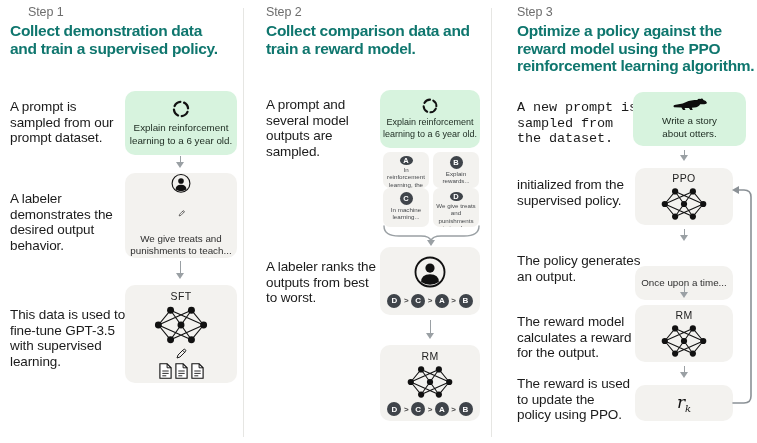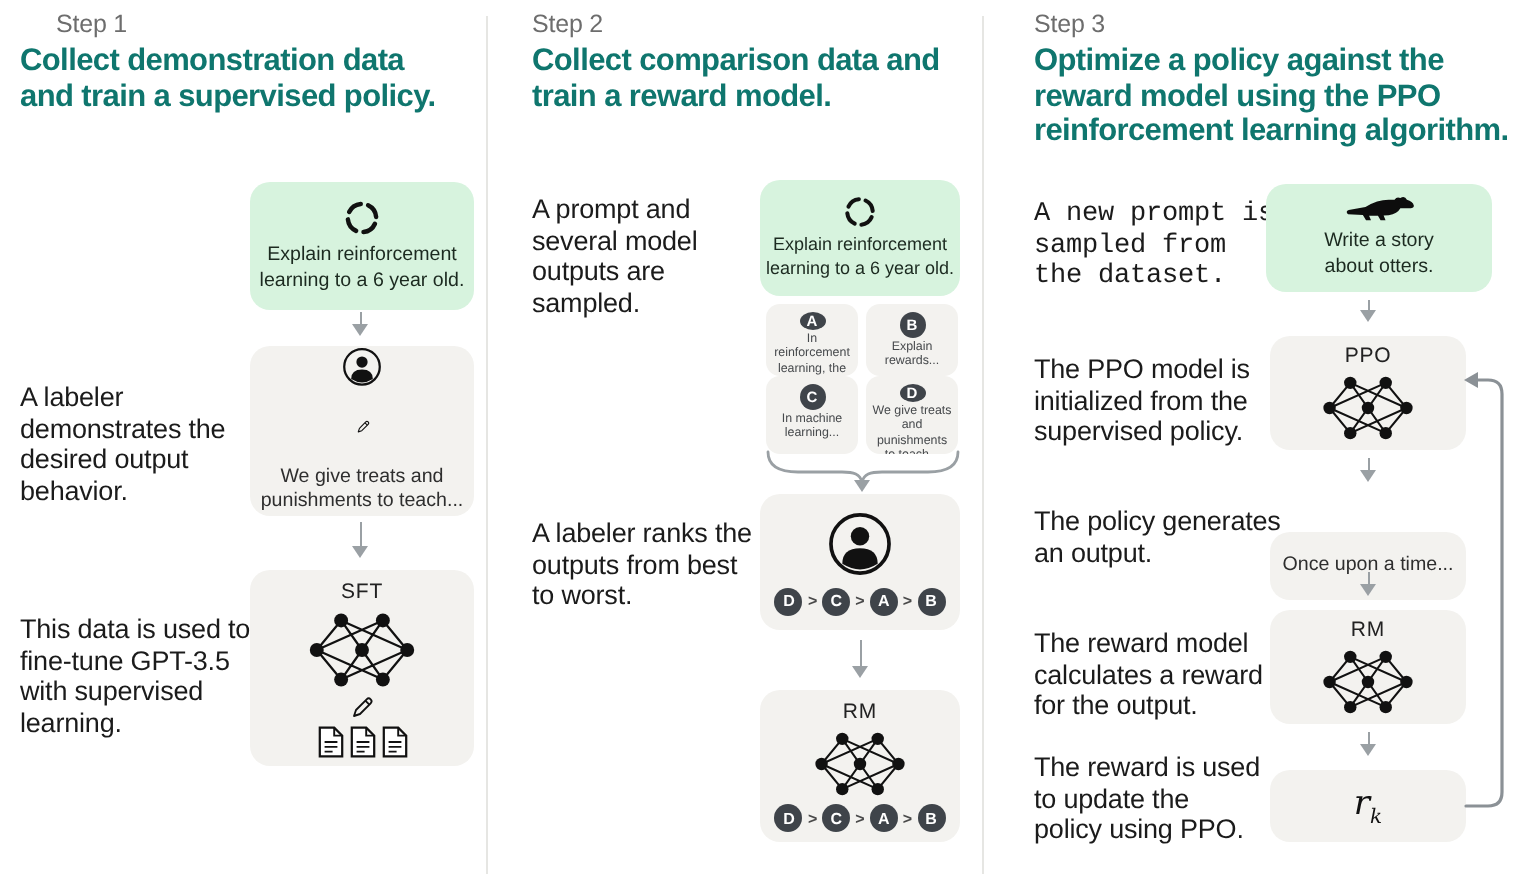--- a/index.html
+++ b/index.html
@@ -37,20 +37,25 @@
 
   <div class="divider" style="left:243px;"></div>
   <div class="divider" style="left:491px;"></div>
 
   <div class="step" style="left:28px;top:5px;">Step 1</div>
   <div class="heading" style="left:10px;top:22px;width:232px;">
     <span class="ln">Collect demonstration data</span>
     <span class="ln">and train a supervised policy.</span>
   </div>
 
+  <div class="caption" style="left:10px;top:99px;width:112px;">
+    <span class="ln">A prompt is</span>
+    <span class="ln">sampled from our</span>
+    <span class="ln">prompt dataset.</span>
+  </div>
 
   <div class="box green" style="left:125px;top:91px;width:112px;height:64px;gap:3px;">
     <svg width="20" height="20" viewBox="0 0 24 24">
       <circle cx="12" cy="12" r="8.5" fill="none" stroke="#111" stroke-width="2.7" stroke-dasharray="8.8 4.55" stroke-linecap="round" transform="rotate(24 12 12)"></circle>
     </svg>
     <div class="box-text">
       <span class="ln">Explain reinforcement</span>
       <span class="ln">learning to a 6 year old.</span>
     </div>
   </div>
@@ -251,21 +256,20 @@
     </svg>
     <div class="box-text">
       <span class="ln">Write a story</span>
       <span class="ln">about otters.</span>
     </div>
   </div>
 
   <div class="varrow" style="left:684px;top:150px;height:9px;"></div>
 
   <div class="caption" style="left:517px;top:177px;width:120px;">
-    <span class="ln">The PPO model is</span>
     <span class="ln">initialized from the</span>
     <span class="ln">supervised policy.</span>
   </div>
 
   <div class="box" style="left:635px;top:168px;width:98px;height:57px;gap:3px;">
     <div class="model-label">PPO</div>
     <svg width="52" height="34" viewBox="0 0 64 46">
       <g stroke="#111" stroke-width="1.4">
         <path d="M20 6 L6 23 M20 6 L32 23 M20 6 L58 23 M44 6 L6 23 M44 6 L32 23 M44 6 L58 23"></path>
         <path d="M6 23 L20 40 M6 23 L44 40 M32 23 L20 40 M32 23 L44 40 M58 23 L20 40 M58 23 L44 40"></path>

